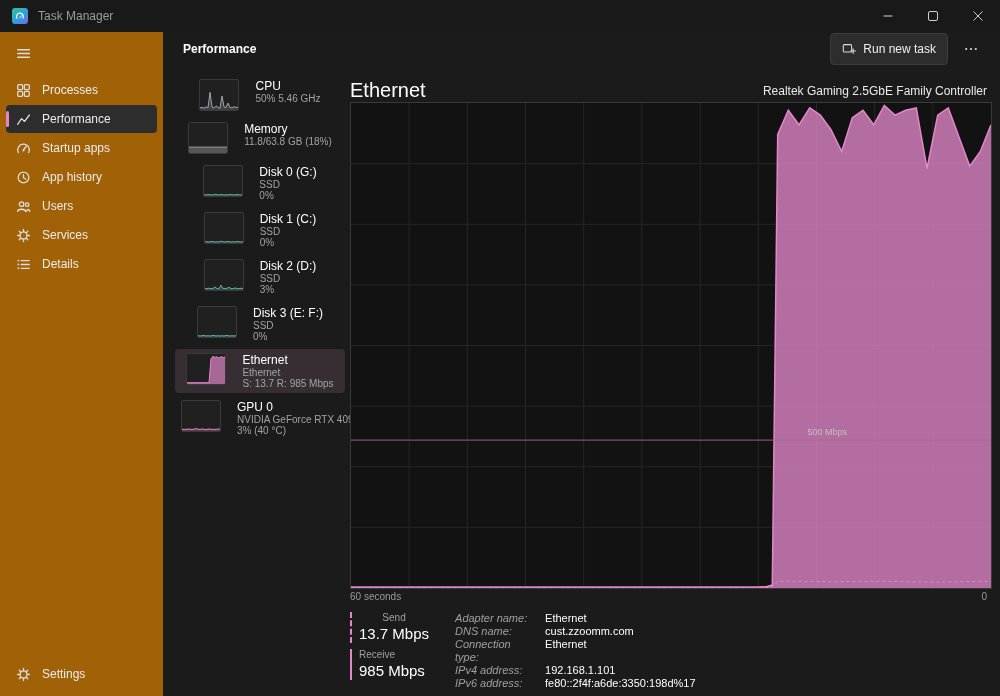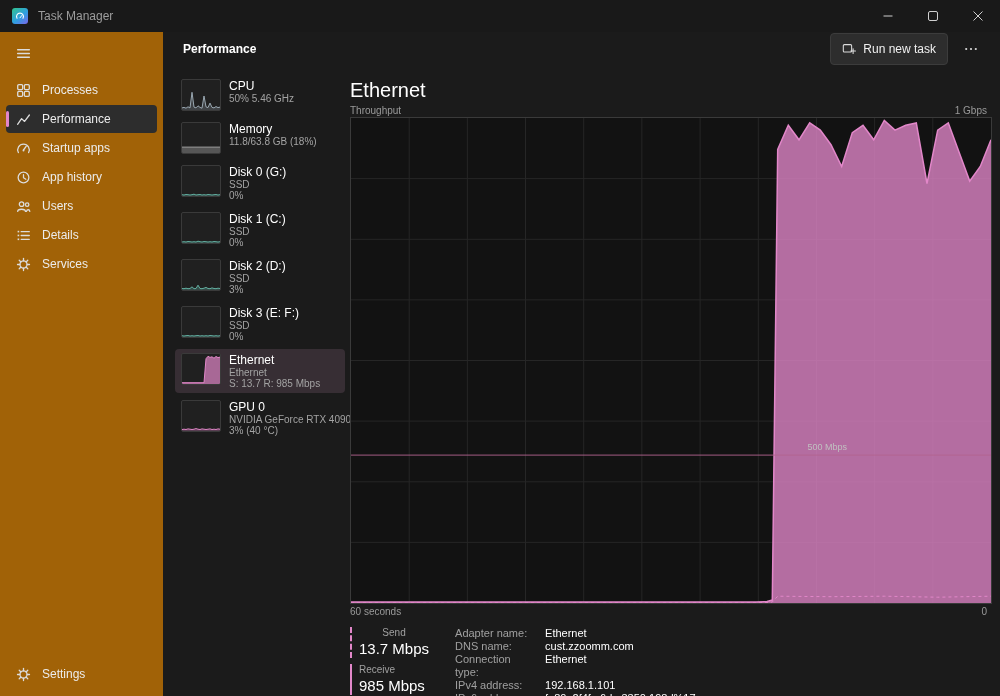--- a/index.html
+++ b/index.html
@@ -40,21 +40,21 @@
   .run-btn{display:flex;align-items:center;gap:7px;background:#2d2d2d;border:1px solid #3c3c3c;
            border-radius:4px;color:#f0f0f0;font-size:12px;padding:15px 11px;height:24px;cursor:default;
            font-family:"Liberation Sans",sans-serif;}
   .more-btn{width:30px;height:24px;background:transparent;border:none;border-radius:4px;display:flex;
             align-items:center;justify-content:center;cursor:default;}
 
   .content-body{flex:1;display:flex;padding-left:12px;min-height:0;}
 
   
   .perf-list{width:170px;flex:none;padding-top:9px;}
-  .perf-item{display:flex;gap:8px;padding:4px 6px;border-radius:4px;margin-bottom:3px;cursor:default;}
+  .perf-item{display:flex;gap:16px;padding:4px 6px;border-radius:4px;margin-bottom:3px;cursor:default;justify-content:center;}
   .perf-item.selected{background:#372e34;}
   .spark{width:38px;height:30px;background:#202020;border:1px solid #3a3a3a;border-radius:2px;flex:none;}
   .perf-text{min-width:0;}
   .perf-title{font-size:12px;line-height:14px;color:#fff;white-space:nowrap;}
   .perf-sub{font-size:10px;line-height:11px;color:#a3a3a3;white-space:nowrap;}
 
   
   .detail{flex:1;padding:10px 13px 0 5px;min-width:0;}
   .detail-header{display:flex;justify-content:space-between;align-items:flex-end;height:26px;}
   .detail-title{font-size:20px;font-weight:400;color:#fff;line-height:24px;}
@@ -67,21 +67,21 @@
   .chart-bottom-labels{display:flex;justify-content:space-between;font-size:10px;color:#9a9a9a;
                        margin-top:2px;height:13px;}
   .stats-row{margin-top:8px;display:flex;gap:26px;}
   .stat{padding-left:7px;margin-bottom:6px;}
   .stat.send{border-left:2px dashed #e287c9;text-align:center;}
   .stat.receive{border-left:2px solid #e287c9;}
   .stat-label{font-size:10px;color:#a0a0a0;line-height:12px;}
   .stat-value{font-size:15px;color:#fff;line-height:19px;}
   .fields{display:grid;grid-template-columns:80px max-content;column-gap:10px;row-gap:0;
           font-size:11px;line-height:13px;align-content:start;}
-  .f-label{color:#a0a0a0;}
+  .f-label{color:#a0a0a0;font-style:italic;}
   .f-value{color:#fff;}
   .icon-stroke{stroke:#dcdcdc;fill:none;stroke-width:1.2;stroke-linecap:round;stroke-linejoin:round;}
 </style>
 </head>
 <body>
 
 <div class="window">
 
   <div class="titlebar">
     <div class="titlebar-left">
@@ -175,46 +175,46 @@
             <circle cx="10.4" cy="5.3" r="1.6"></circle>
             <path d="M9.8,11.6 C10.2,9.5 12.6,9.5 12.9,11.6"></path>
           </svg>
         </span>
         <span>Users</span>
       </div>
 
       <div class="nav-item">
         <span class="nav-icon">
           <svg width="15" height="15" viewBox="0 0 14 14" class="icon-stroke">
-            <line x1="4.8" y1="3.4" x2="12.4" y2="3.4"></line>
-              <line x1="4.8" y1="7" x2="12.4" y2="7"></line>
-              <line x1="4.8" y1="10.6" x2="12.4" y2="10.6"></line>
-            <rect x="1.5" y="2.6" width="1.5" height="1.5" fill="#dcdcdc" stroke="none"></rect>
-            <rect x="1.5" y="6.2" width="1.5" height="1.5" fill="#dcdcdc" stroke="none"></rect>
-            <rect x="1.5" y="9.8" width="1.5" height="1.5" fill="#dcdcdc" stroke="none"></rect>
-          </svg>
-        </span>
-        <span>Details</span>
-      </div>
-
-      <div class="nav-item">
-        <span class="nav-icon">
-          <svg width="15" height="15" viewBox="0 0 14 14" class="icon-stroke">
             <circle cx="7" cy="7" r="3.3"></circle>
             <line x1="10.4" y1="7" x2="12.6" y2="7"></line>
               <line x1="9.4" y1="9.4" x2="11" y2="11"></line>
             <line x1="7" y1="10.4" x2="7" y2="12.6"></line>
               <line x1="4.6" y1="9.4" x2="3" y2="11"></line>
             <line x1="3.6" y1="7" x2="1.4" y2="7"></line>
               <line x1="4.6" y1="4.6" x2="3" y2="3"></line>
             <line x1="7" y1="3.6" x2="7" y2="1.4"></line>
               <line x1="9.4" y1="4.6" x2="11" y2="3"></line>
           </svg>
         </span>
         <span>Services</span>
+      </div>
+
+      <div class="nav-item">
+        <span class="nav-icon">
+          <svg width="15" height="15" viewBox="0 0 14 14" class="icon-stroke">
+            <line x1="4.8" y1="3.4" x2="12.4" y2="3.4"></line>
+              <line x1="4.8" y1="7" x2="12.4" y2="7"></line>
+              <line x1="4.8" y1="10.6" x2="12.4" y2="10.6"></line>
+            <rect x="1.5" y="2.6" width="1.5" height="1.5" fill="#dcdcdc" stroke="none"></rect>
+            <rect x="1.5" y="6.2" width="1.5" height="1.5" fill="#dcdcdc" stroke="none"></rect>
+            <rect x="1.5" y="9.8" width="1.5" height="1.5" fill="#dcdcdc" stroke="none"></rect>
+          </svg>
+        </span>
+        <span>Details</span>
       </div>
 
       <div class="nav-spacer"></div>
 
       <div class="nav-item nav-bottom">
         <span class="nav-icon">
           <svg width="15" height="15" viewBox="0 0 14 14" class="icon-stroke">
             <circle cx="7" cy="7" r="3.3"></circle>
             <line x1="10.4" y1="7" x2="12.6" y2="7"></line>
               <line x1="9.4" y1="9.4" x2="11" y2="11"></line>
@@ -350,26 +350,23 @@
               <div class="perf-sub">NVIDIA GeForce RTX 4090</div>
               <div class="perf-sub">3% (40 °C)</div>
             </div>
           </div>
 
         </aside>
 
         <section class="detail">
           <div class="detail-header">
             <span class="detail-title">Ethernet</span>
-          </div>
-
-          <div class="chart-top-labels">
-            <span>Throughput</span>
-            <span>1 Gbps</span>
-          </div>
+            <span class="detail-subtitle">Realtek Gaming 2.5GbE Family Controller</span>
+          </div>
+
 
           <div class="chart-wrap">
             <svg id="main-chart" class="chart-svg" width="640" height="485" viewBox="0 0 640 485" preserveAspectRatio="none">
                 <line x1="58.2" y1="0" x2="58.2" y2="485" stroke="#262626" stroke-width="1"></line>
                 <line x1="116.4" y1="0" x2="116.4" y2="485" stroke="#262626" stroke-width="1"></line>
                 <line x1="174.5" y1="0" x2="174.5" y2="485" stroke="#262626" stroke-width="1"></line>
                 <line x1="232.7" y1="0" x2="232.7" y2="485" stroke="#262626" stroke-width="1"></line>
                 <line x1="290.9" y1="0" x2="290.9" y2="485" stroke="#262626" stroke-width="1"></line>
                 <line x1="349.1" y1="0" x2="349.1" y2="485" stroke="#262626" stroke-width="1"></line>
                 <line x1="407.3" y1="0" x2="407.3" y2="485" stroke="#262626" stroke-width="1"></line>

